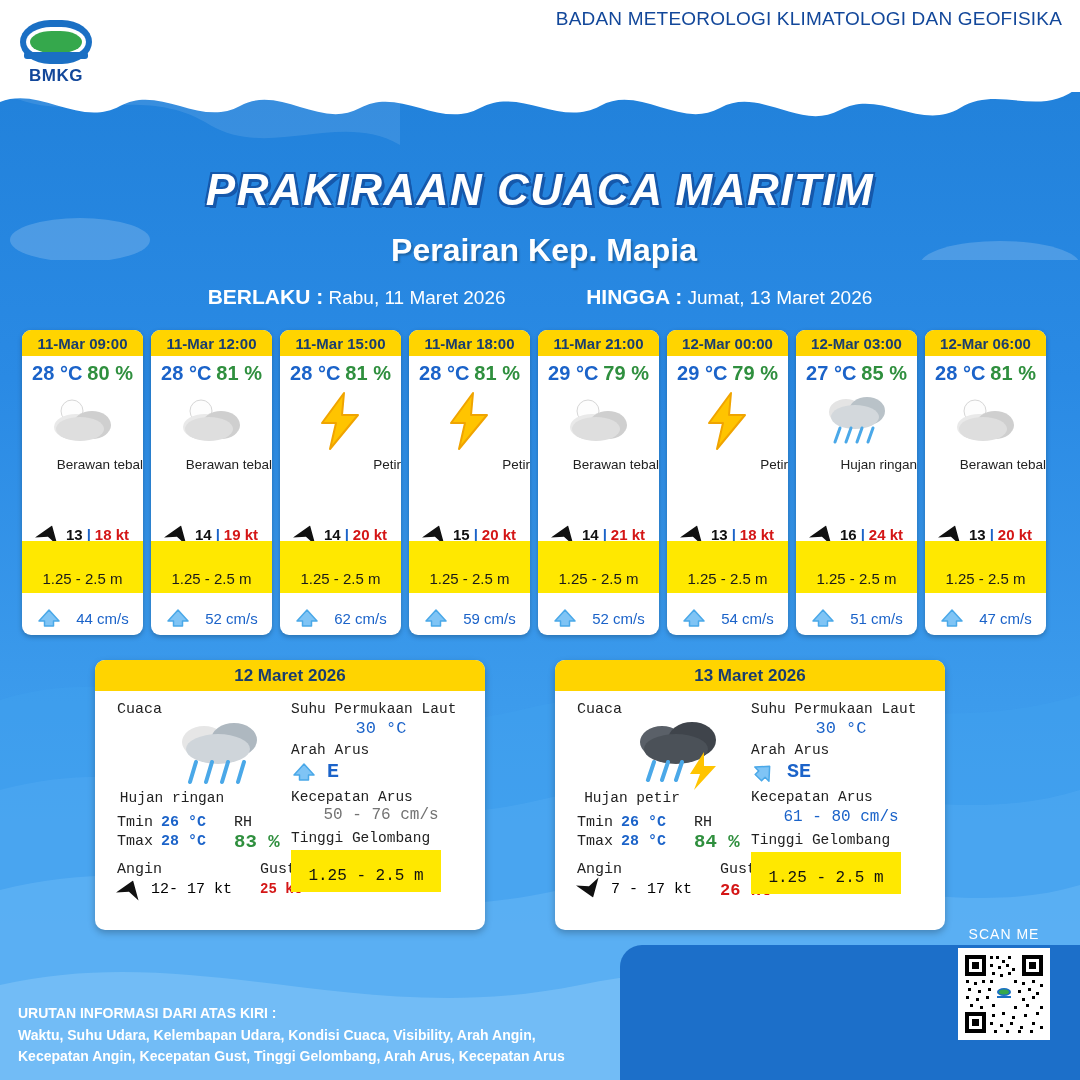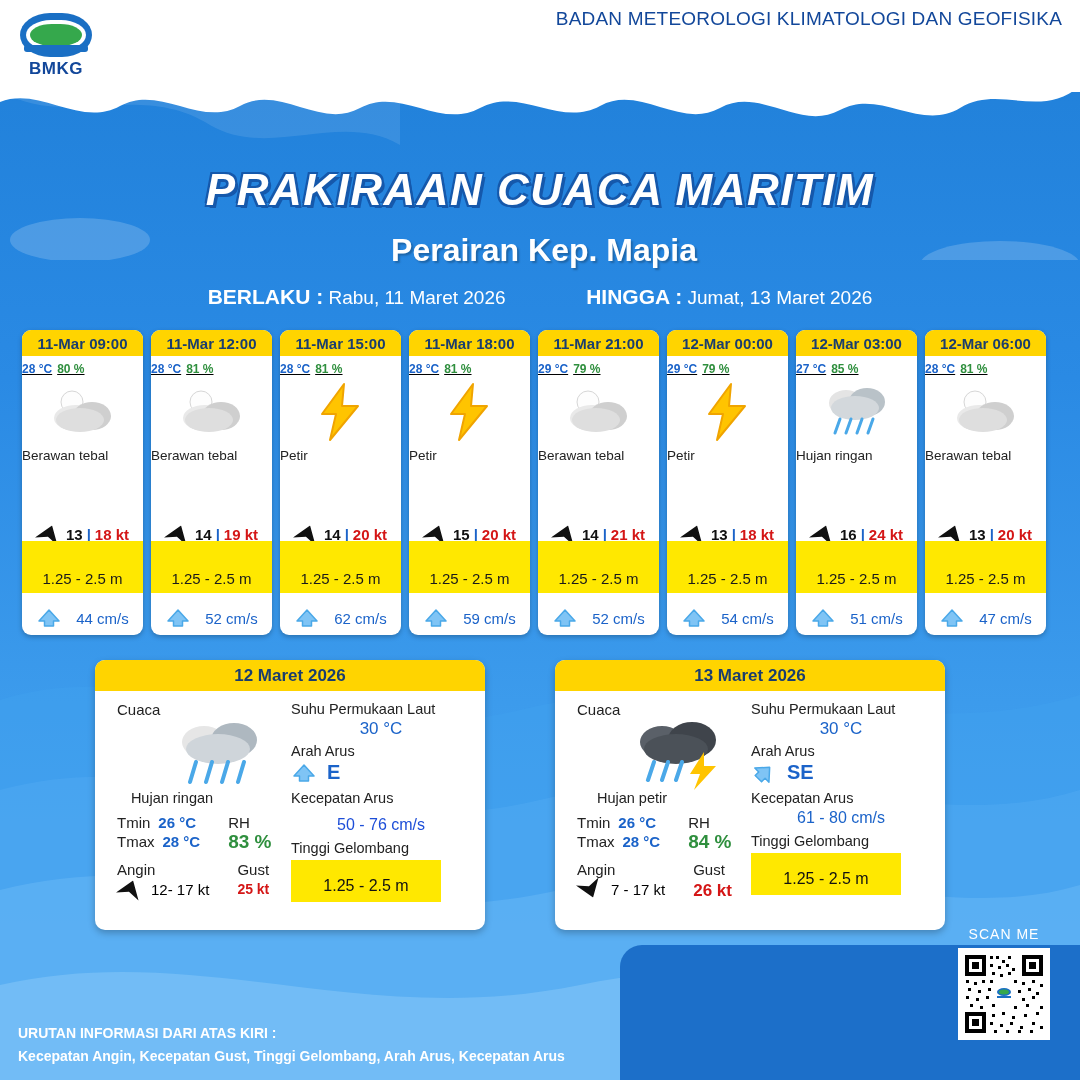--- a/index.html
+++ b/index.html
@@ -18,21 +18,21 @@
   
   .header {
     position: absolute; top: 0; left: 0; width: 100%; height: 92px;
     background: #ffffff;
     z-index: 5;
   }
   .header-text { position: absolute; right: 18px; top: 8px; text-align: right; color: #1a4fa0; }
   .header-text .l1 { font-size: 19px; font-weight: normal; letter-spacing: .2px; color:#12479a; }
   .header-text .l2 { font-size: 20px; font-weight: bold; margin-top: 4px; color:#12479a; }
 
-  .logo { position: absolute; left: 14px; top: 11px; width: 84px; height: 78px; }
+  .logo { position: absolute; left: 14px; top: 18px; width: 84px; height: 78px; }
   .logo .ring { position:absolute; left:6px; top:2px; width:72px; height:44px; border-radius:50%/60%; background:#1a6fc4; }
   .logo .ring2 { position:absolute; left:12px; top:9px; width:60px; height:30px; border-radius:50%/60%; background:#ffffff; }
   .logo .ring3 { position:absolute; left:16px; top:13px; width:52px; height:22px; border-radius:50%/60%; background:#35a84c; }
   .logo .bar { position:absolute; left:10px; top:34px; width:64px; height:7px; background:#1a6fc4; border-radius:3px;}
   .logo .txt { position:absolute; left:0; top:48px; width:84px; text-align:center; font-size:17px; font-weight:bold; color:#12479a; letter-spacing:.5px;}
 
   
   .header-wave { position:absolute; top:76px; left:0; width:100%; height:60px; z-index:4; }
 
   
@@ -61,41 +61,41 @@
   .cards { position: absolute; top: 330px; left: 22px; width: 1036px; display: flex; gap: 8px; z-index: 6; }
   .card {
     width: 121px; background: #ffffff; border-radius: 9px; overflow: hidden;
     box-shadow: 0 2px 5px rgba(0,0,0,.25);
     position: relative; height: 305px;
   }
   .card-head {
     background: #ffd400; text-align: center; font-size: 15px; font-weight: bold;
     color: #1a3d6e; padding: 5px 0 4px;
   }
-  .card-temp { text-align:left; margin-top: 6px; font-size: 12px; font-weight: bold; text-decoration: underline; }
+  .card-temp { text-align:center; margin-top: 6px; font-size: 20px; font-weight: bold; }
   .card-temp .t { color: #1b63c9; }
   .card-temp .h { color: #2f8f3e; margin-left: 5px; }
   .wx-icon { height: 64px; display:flex; align-items:center; justify-content:center; margin-top: 4px; }
-  .wx-label { text-align:left; font-size: 13.5px; color:#222; margin-top: 4px; }
+  .wx-label { text-align:right; font-size: 13.5px; color:#222; margin-top: 4px; }
   .wind-row { position:absolute; bottom: 92px; left: 0; width: 100%; display:flex; align-items:center; justify-content:center; gap:4px; font-size:15px; font-weight:bold; }
   .wind-row .spd { color:#111; }
   .wind-row .sep { color:#1b63c9; }
   .wind-row .gst { color:#d41616; }
   .wave-band {
     position:absolute; bottom: 42px; left:0; width:100%; height: 52px; background:#ffe800; overflow:hidden;
   }
   .wave-band .crest { position:absolute; top:-16px; left:0; width:100%; height:28px; }
   .wave-band .val { position:absolute; bottom: 6px; width:100%; text-align:center; font-size:15px; color:#1a1a1a; }
   .cur-row { position:absolute; bottom: 8px; left:0; width:100%; display:flex; align-items:center; justify-content:center; gap:14px; font-size:15px; color:#1b63c9; }
 
   
   .day-panels { position:absolute; top: 660px; left: 95px; width: 900px; display:flex; gap: 70px; z-index: 6; }
   .day-panel { width: 390px; background:#ffffff; border-radius: 10px; box-shadow: 0 3px 7px rgba(0,0,0,.25); overflow:hidden; position:relative; height: 270px; }
   .day-head { background:#ffd400; text-align:center; font-weight:bold; font-size:17px; color:#1a3d6e; padding:6px 0 5px; }
-  .day-body { position:relative; height: 232px; }
+  .day-body { position:relative; height: 232px; font-family: Liberation Mono, monospace; }
   .dp-left { position:absolute; left: 22px; top: 10px; width: 205px; }
   .dp-right { position:absolute; right: 14px; top: 10px; width: 180px; }
   .lbl-plain { font-size: 15px; color:#222; }
   .lbl-small { font-size: 14.5px; color:#222; }
   .big-blue { color:#1b63c9; font-weight:bold; }
   .big-green { color:#2f8f3e; font-weight:bold; }
   .big-red { color:#d41616; font-weight:bold; }
   .dp-icon { height: 72px; display:flex; align-items:center; justify-content:center; }
   .kv { display:flex; align-items:center; gap:8px; font-size:15px; margin-top:2px; }
   .dp-grid { display:flex; gap: 28px; margin-top: 6px; }
@@ -494,21 +494,21 @@
         <div class="lbl-small">Suhu Permukaan Laut</div>
         <div class="sst-val">30 °C</div>
         <div class="lbl-small" style="margin-top:4px">Arah Arus</div>
         <div class="kv" style="gap:10px;margin-top:2px">
             <svg width="26" height="18" viewBox="0 0 26 18" style="transform:rotate(0deg)">
     <path d="M13 1 L23 12 L17.5 12 L17.5 17 L8.5 17 L8.5 12 L3 12 Z" fill="#7fc4f5" stroke="#4aa8e8" stroke-width="1.5" stroke-linejoin="round"></path>
   </svg>
             <span class="arus-val">E</span>
           </div>
         <div class="lbl-small" style="margin-top:6px">Kecepatan Arus</div>
-        <div style="font-size:16px;color:#1d4ed8;text-align:center;margin-top:10px">50  - 76 cm/s</div>
+        <div style="font-size:16px;color:#737373;text-align:center;margin-top:1px">50  - 76 cm/s</div>
         <div class="lbl-small" style="margin-top:6px">Tinggi Gelombang</div>
         <div class="wave-chip">
           <svg class="crest" viewBox="0 0 150 22" preserveAspectRatio="none">
               <path d="M0,18 C26,2 52,22 78,10 C104,0 128,16 150,8 L150,22 L0,22 Z" fill="#ffe800"></path>
             </svg>
           <span>1.25 - 2.5 m</span>
         </div>
       </div>
     </div>
     </div>
@@ -585,20 +585,21 @@
           <span>1.25 - 2.5 m</span>
         </div>
       </div>
     </div>
     </div>
   </div>
 
 <div class="dark-band"></div>
 <div class="footer-note">
   <div class="t1">URUTAN INFORMASI DARI ATAS KIRI :</div>
+  <div>Waktu, Suhu Udara, Kelembapan Udara, Kondisi Cuaca, Visibility, Arah Angin,</div>
   <div>Kecepatan Angin, Kecepatan Gust, Tinggi Gelombang, Arah Arus, Kecepatan Arus</div>
 </div>
 <div class="qr-box">
   <div class="scan">SCAN ME</div>
   <div class="qr">
     <svg viewBox="0 0 84 84" width="84" height="84">
       <rect width="84" height="84" fill="#fff"></rect>
       <g fill="#000">
         <rect x="3" y="3" width="21" height="21"></rect>
           <rect x="7" y="7" width="13" height="13" fill="#fff"></rect>

